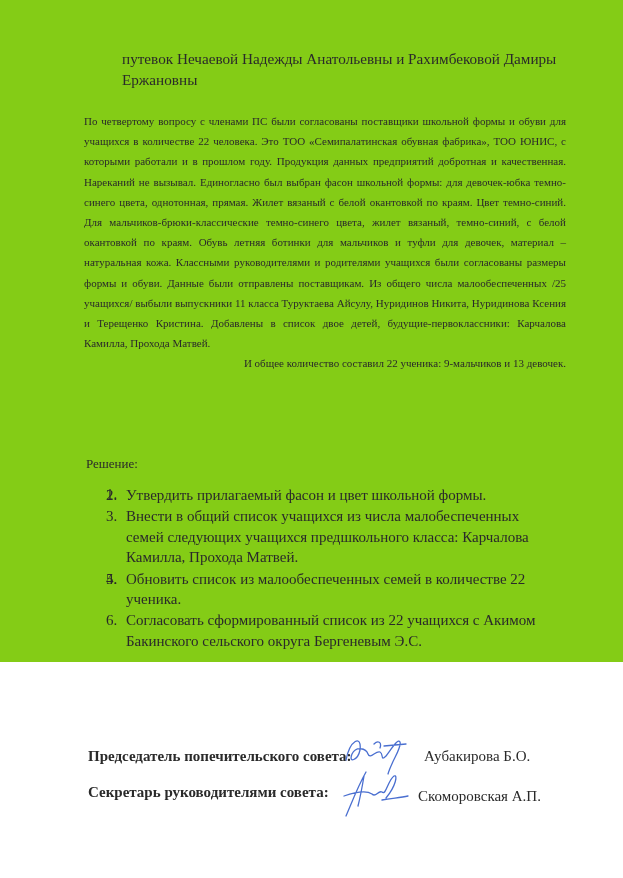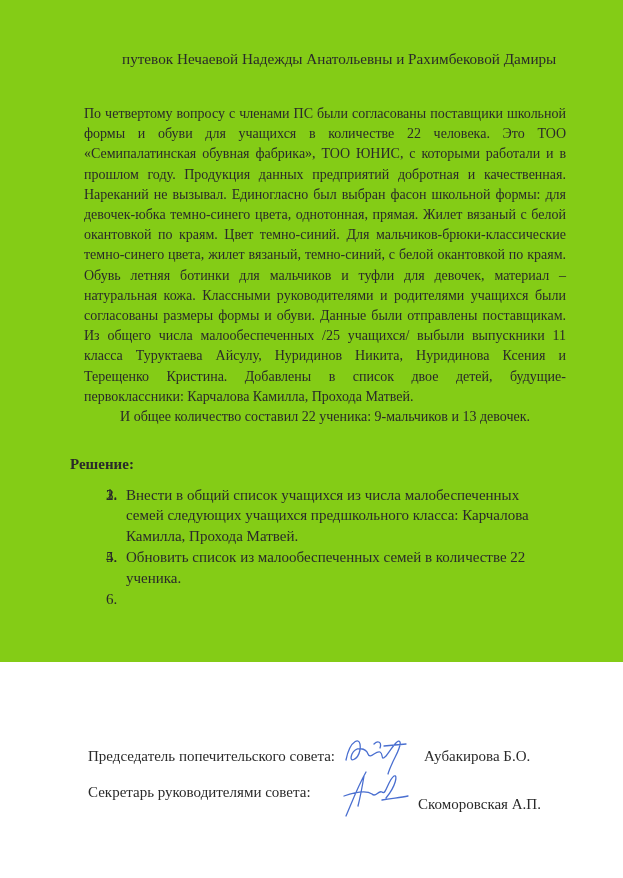--- a/index.html
+++ b/index.html
@@ -1,57 +1,58 @@
 <!DOCTYPE html>
 <html><head>
 <meta charset="utf-8">
 <style>
   html, body { margin:0; padding:0; background:#fff; }
   body { width:623px; height:878px; position:relative; overflow:hidden;
          font-family:"Liberation Serif", serif; color:#2a2a2a; }
   .page { position:absolute; left:0; top:0; width:623px; height:662px; background:#84cc16; }
   .intro { position:absolute; left:122px; top:48px; width:460px; font-size:15.2px; line-height:21px; }
-  .para { position:absolute; left:84px; top:104px; width:482px; font-size:14px; line-height:20.2px;
+  .para { position:absolute; left:84px; top:111px; width:482px; font-size:11px; line-height:20.2px;
           text-align:justify; }
-  .heading { position:absolute; left:70px; top:456px; font-size:15px; font-weight:bold; }
+  .heading { position:absolute; left:86px; top:456px; font-size:13px; font-weight:normal; }
   .list { position:absolute; left:106px; top:484px; width:440px; margin:0; padding:0; list-style:none;
           font-size:15px; line-height:20.4px; }
   .list li { position:relative; padding-left:20px; margin-bottom:1px; }
   .list .num { position:absolute; left:0; top:0; }
   .sig { position:absolute; left:88px; font-size:15px; }
-  .sig .role { font-weight:normal; }
+  .sig .role { font-weight:bold; }
   .sig .name { position:absolute; white-space:nowrap; }
   .sig1 { top:748px; } .sig1 .name { left:336px; top:0; }
-  .sig2 { top:784px; } .sig2 .name { left:330px; top:12px; }
+  .sig2 { top:784px; } .sig2 .name { left:330px; top:4px; }
   .signature { position:absolute; }
   .signature svg { display:block; }
 </style>
 </head>
 <body>
 
 <div class="page">
 
   <div class="intro">
     <div>путевок  Нечаевой Надежды Анатольевны и Рахимбековой Дамиры</div>
+    <div>Ержановны</div>
   </div>
 
   <div class="para">
     <span>По четвертому вопросу с членами ПС были согласованы поставщики школьной формы  и обуви для учащихся в количестве 22 человека. Это ТОО «Семипалатинская обувная фабрика», ТОО ЮНИС, с которыми работали и в прошлом году. Продукция данных предприятий добротная и качественная. Нареканий не вызывал. Единогласно был выбран фасон школьной формы: для девочек-юбка темно-синего цвета, однотонная, прямая. Жилет вязаный с белой окантовкой по краям. Цвет темно-синий. Для мальчиков-брюки-классические темно-синего цвета, жилет вязаный, темно-синий,  с белой окантовкой по краям. Обувь летняя ботинки для мальчиков и туфли для девочек, материал –натуральная кожа.  Классными руководителями  и родителями учащихся были согласованы размеры формы и обуви. Данные были отправлены поставщикам. Из общего  числа малообеспеченных /25 учащихся/  выбыли выпускники 11 класса Туруктаева Айсулу, Нуридинов Никита, Нуридинова Ксения и Терещенко Кристина. Добавлены в список двое детей, будущие-первоклассники: Карчалова Камилла, Прохода Матвей.</span>
-    <div style="text-align:center">И общее количество составил 22 ученика: 9-мальчиков и 13 девочек.</div>
+    <div style="text-align:right">И общее количество составил 22 ученика: 9-мальчиков и 13 девочек.</div>
   </div>
 
   <div class="heading">Решение:</div>
 
   <ol class="list">
     <li><span class="num">1.</span></li>
-    <li><span class="num">2.</span></li>
+    <li><span class="num">2.</span><span>Утвердить прилагаемый фасон и цвет школьной формы.</span></li>
     <li><span class="num">3.</span><span>Внести в общий список учащихся из числа малобеспеченных семей следующих учащихся предшкольного класса: Карчалова Камилла, Прохода Матвей.</span></li>
     <li><span class="num">4.</span></li>
     <li><span class="num">5.</span><span>Обновить список  из малообеспеченных семей в количестве 22 ученика.</span></li>
-    <li><span class="num">6.</span></li>
+    <li><span class="num">6.</span><span>Согласовать сформированный  список из 22 учащихся с Акимом Бакинского сельского округа Бергеневым Э.С.</span></li>
   </ol>
 
   <div class="sig sig1">
     <span class="role">Председатель попечительского совета:</span>
     <span class="name">Аубакирова Б.О.</span>
   </div>
   <div class="signature" style="left:340px; top:730px;">
     <svg width="70" height="48" viewBox="0 0 70 48">
       <path d="M6 30 C 10 10, 22 4, 20 20 C 18 30, 8 34, 12 24 C 16 16, 26 18, 28 24 C 30 30, 36 20, 40 22 C 44 24, 40 32, 46 26 C 52 18, 58 8, 60 12 C 62 18, 52 30, 48 44 M 44 16 L 66 14 M 34 14 C 38 10, 42 12, 40 18" fill="none" stroke="#4a6fd0" stroke-width="1.3" stroke-linecap="round"></path>
     </svg>

